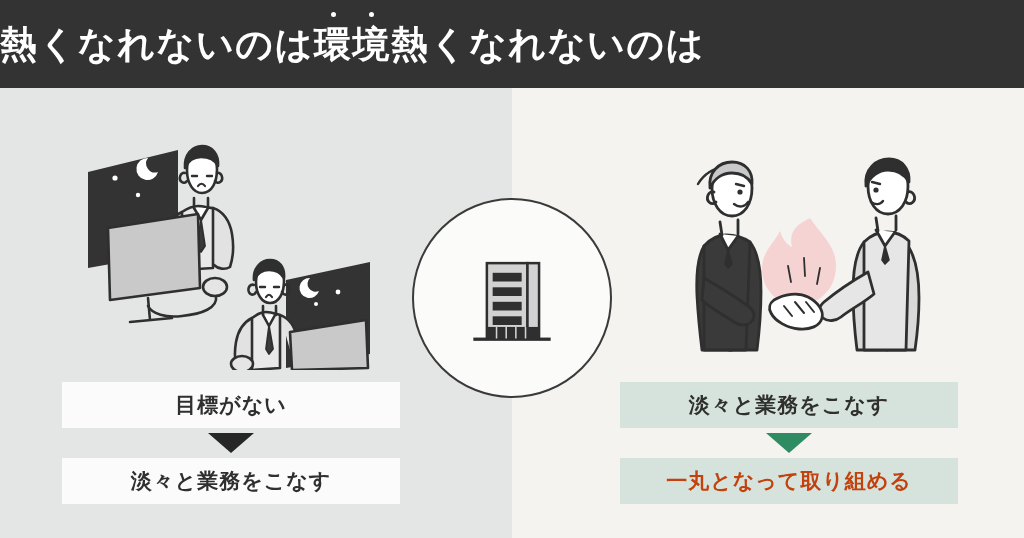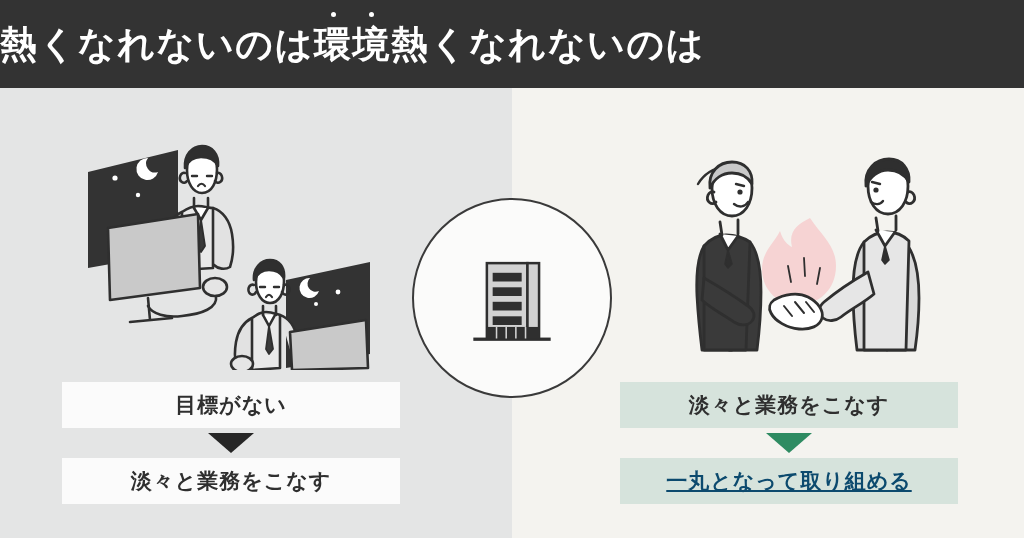--- a/index.html
+++ b/index.html
@@ -113,21 +113,21 @@
     align-items: center;
     justify-content: center;
     box-sizing: border-box;
     font-size: 21px;
     font-weight: bold;
     letter-spacing: 1px;
     white-space: nowrap;
   }
   .box-gray  { background: #fbfbfb; color: #2f2f2f; }
   .box-green { background: #d6e3dc; color: #2f2f2f; }
-  .box-green-text { background: #d6e3dc; color: #0c4a6e; text-decoration: underline; }
+  .box-green-text { background: #d6e3dc; color: #c2410c; }
 
   .arrow {
     width: 0;
     height: 0;
     border-left: 23px solid transparent;
     border-right: 23px solid transparent;
     margin: 5px 0 5px 0;
   }
   .arrow-dark  { border-top: 20px solid #262626; }
   .arrow-green { border-top: 20px solid #2e8b62; }

